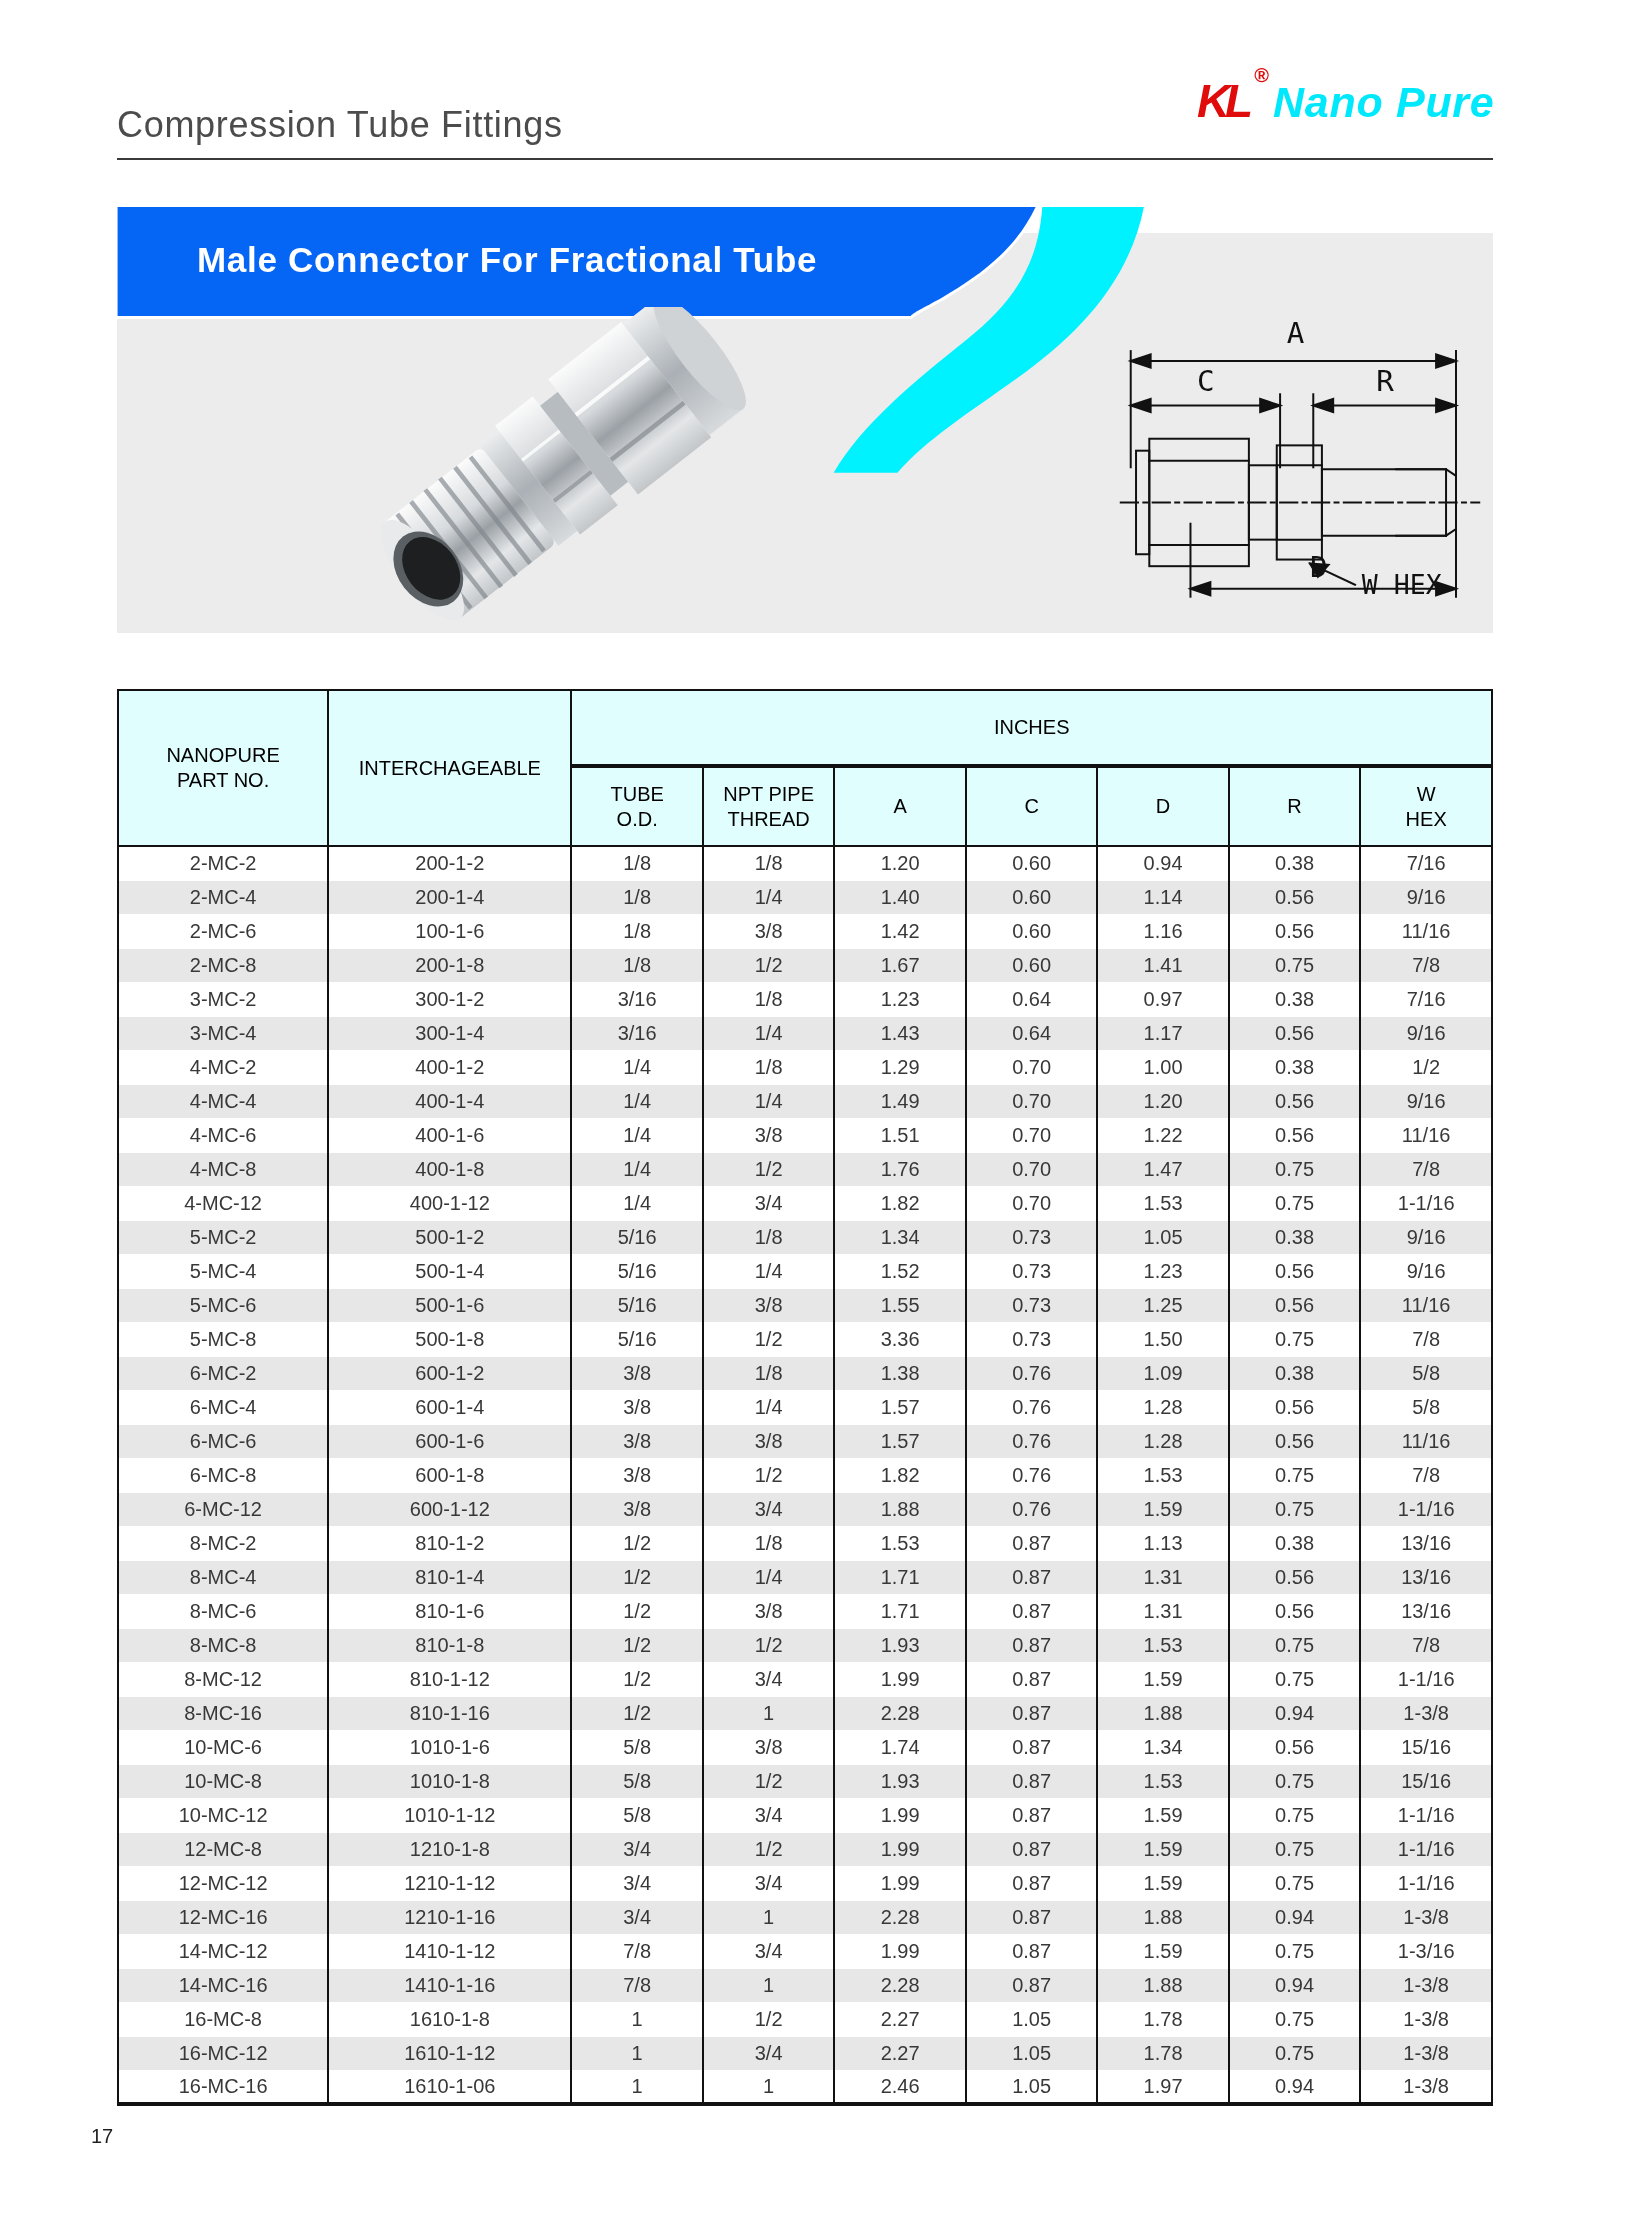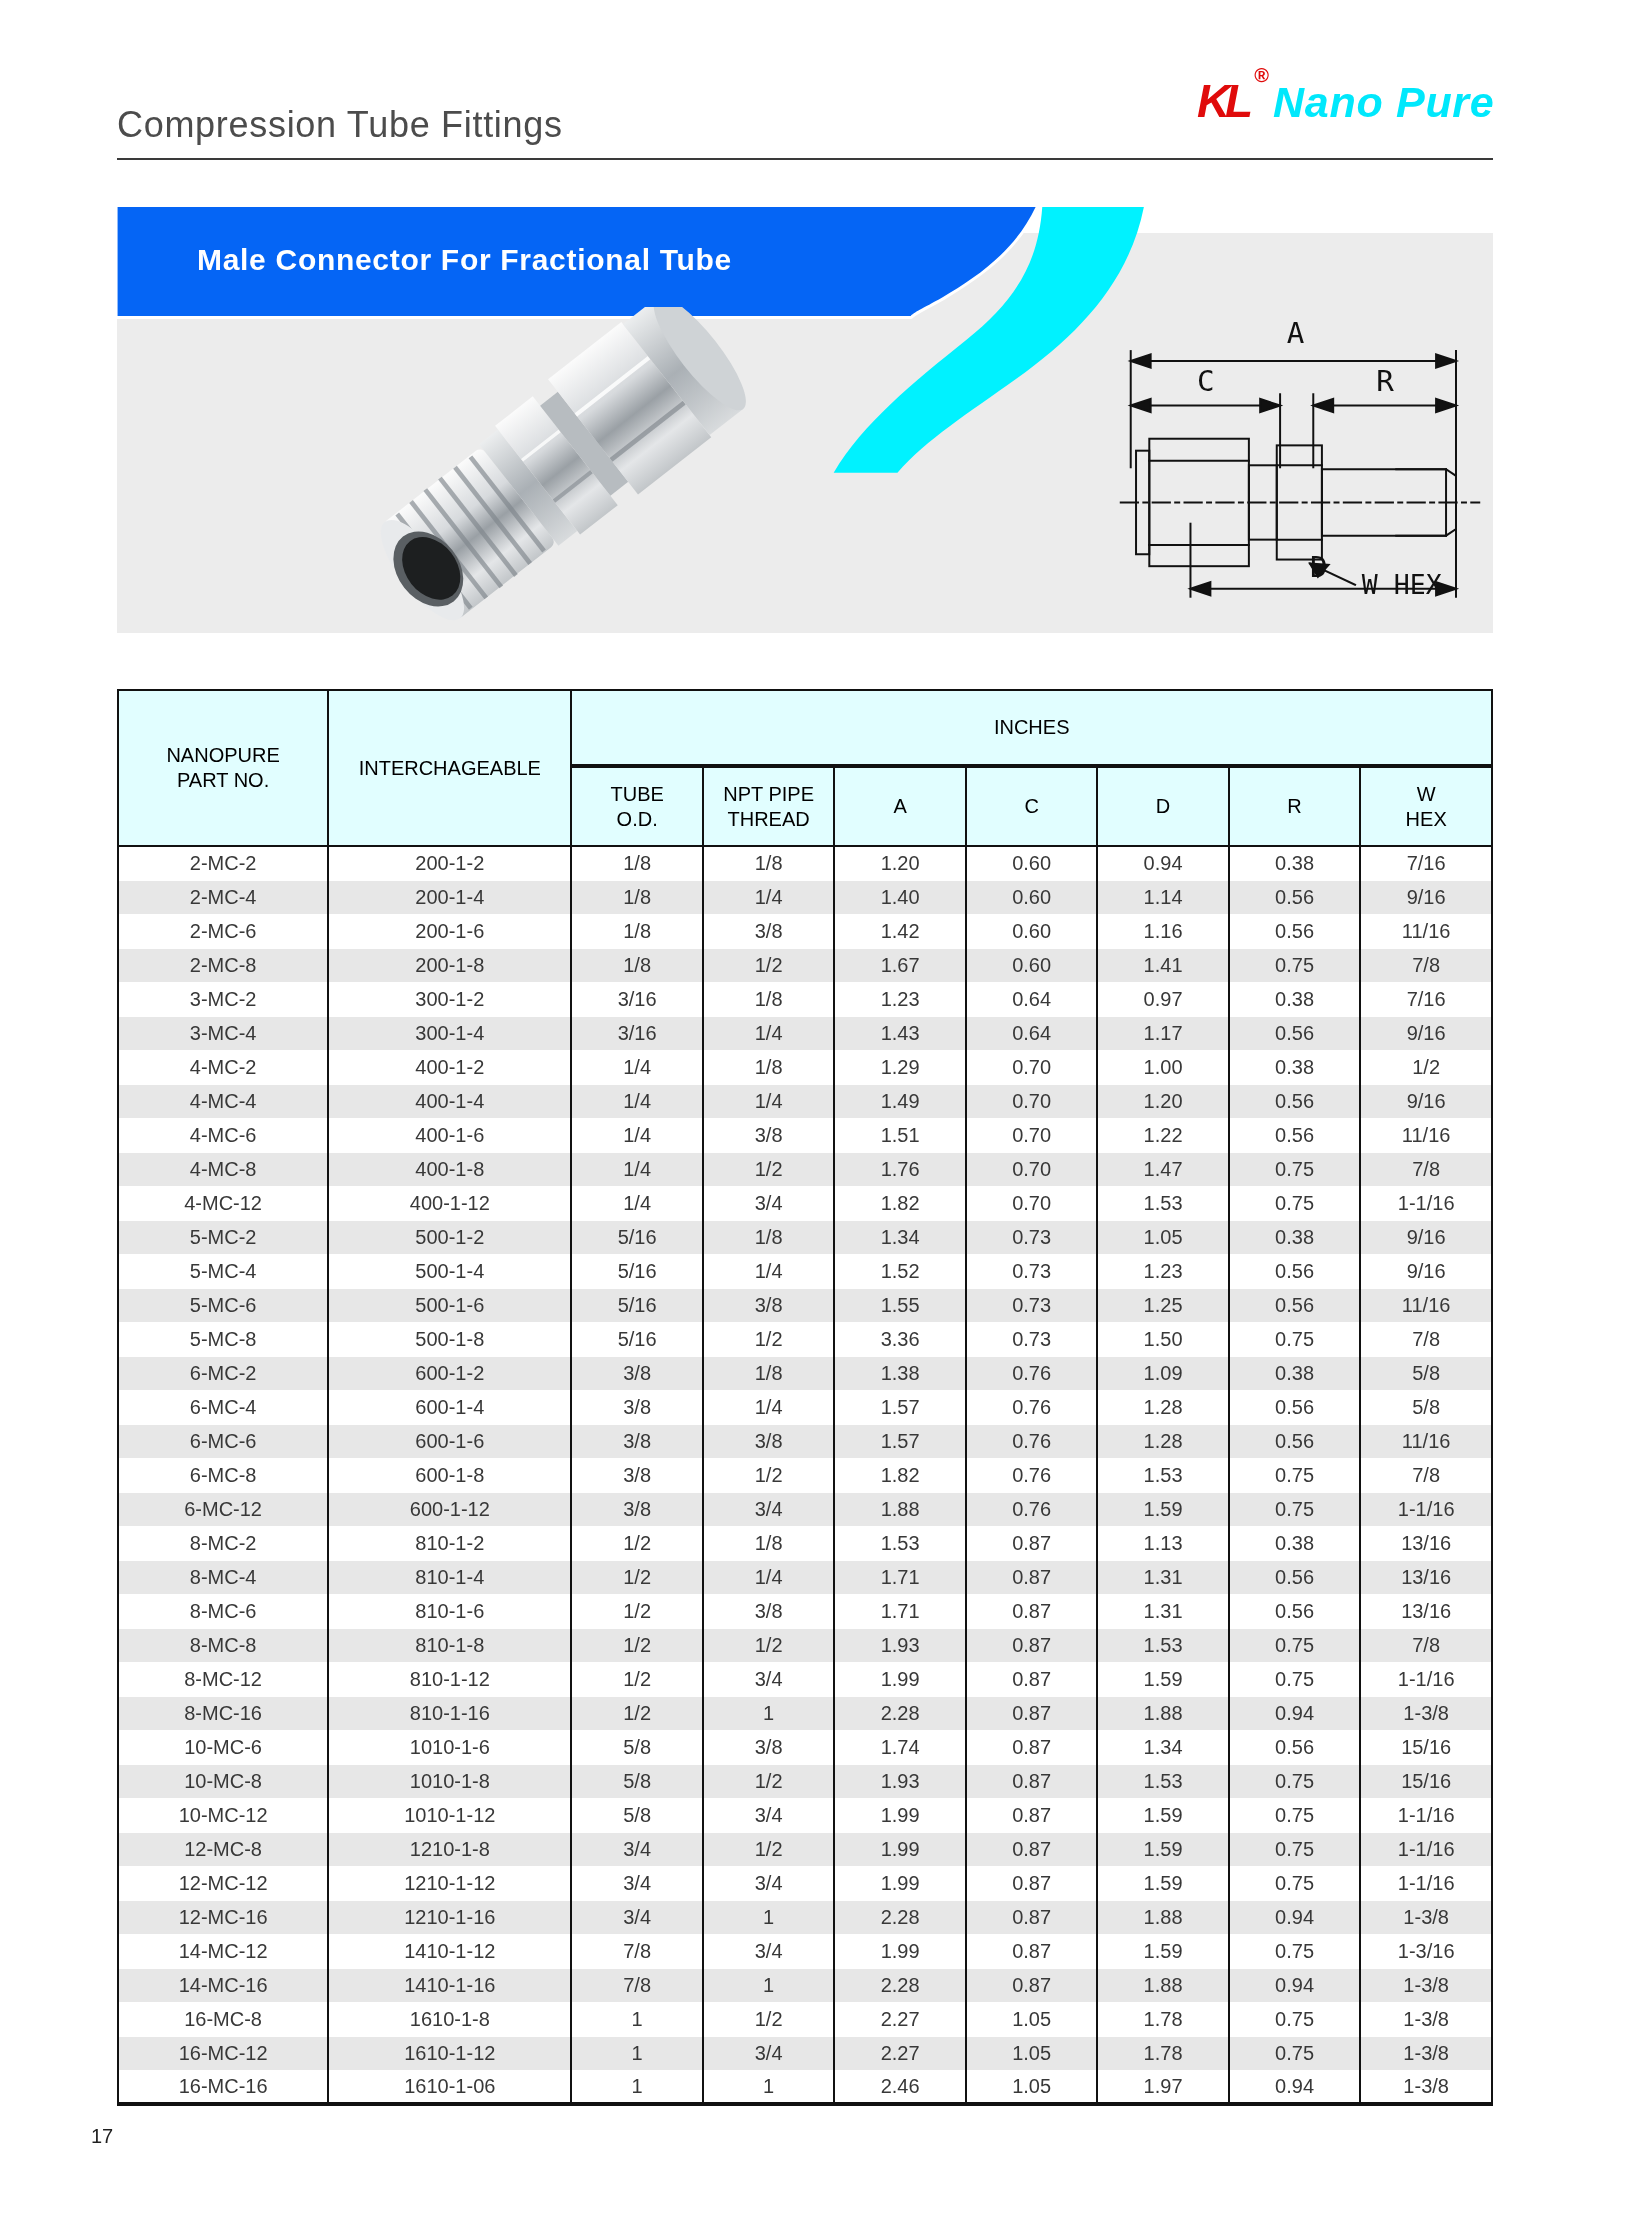--- a/index.html
+++ b/index.html
@@ -47,21 +47,21 @@
 
   
   .gray-box{
     position:absolute;left:117px;top:233px;width:1376px;height:400px;
     background:var(--box-gray);
   }
   .banner-svg{position:absolute;left:117px;top:203px;width:1064px;height:279px;overflow:visible;}
   .banner-title{
     position:absolute;left:197px;top:203px;width:665px;height:113px;
     display:flex;align-items:center;
-    font-size:30px;font-weight:700;color:#ffffff;letter-spacing:0.7px;
+    font-size:35px;font-weight:700;color:#ffffff;letter-spacing:0.7px;
   }
   .photo-svg{position:absolute;left:306px;top:307px;width:479px;height:324px;}
   .drawing-svg{position:absolute;left:1084px;top:298px;width:432px;height:312px;}
   .cad{font-family:"DejaVu Sans Mono", monospace;font-size:44px;fill:#111;}
   .cad-small{font-family:"DejaVu Sans Mono", monospace;font-size:40px;fill:#111;}
 
   
   .spec-table{
     position:absolute;left:117px;top:689px;width:1376px;
     border-collapse:collapse;table-layout:fixed;
@@ -260,21 +260,21 @@
           <td>1/8</td>
           <td>1/4</td>
           <td>1.40</td>
           <td>0.60</td>
           <td>1.14</td>
           <td>0.56</td>
           <td>9/16</td>
         </tr>
         <tr>
           <td>2-MC-6</td>
-          <td>200-1-6</td>
+          <td>100-1-6</td>
           <td>1/8</td>
           <td>3/8</td>
           <td>1.42</td>
           <td>0.60</td>
           <td>1.16</td>
           <td>0.56</td>
           <td>11/16</td>
         </tr>
         <tr>
           <td>2-MC-8</td>

